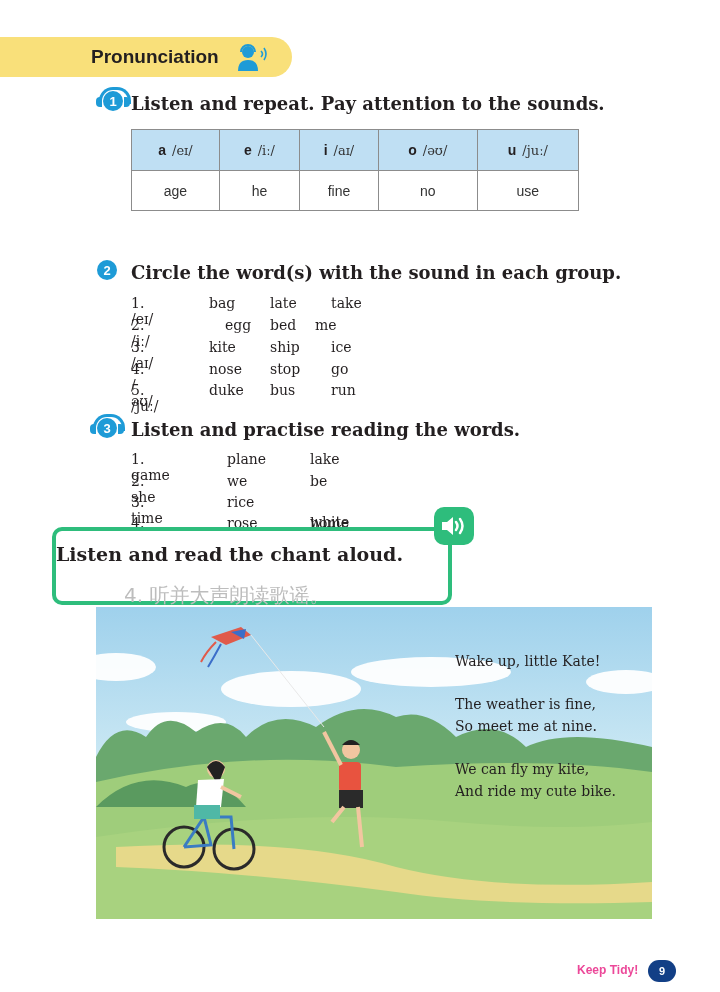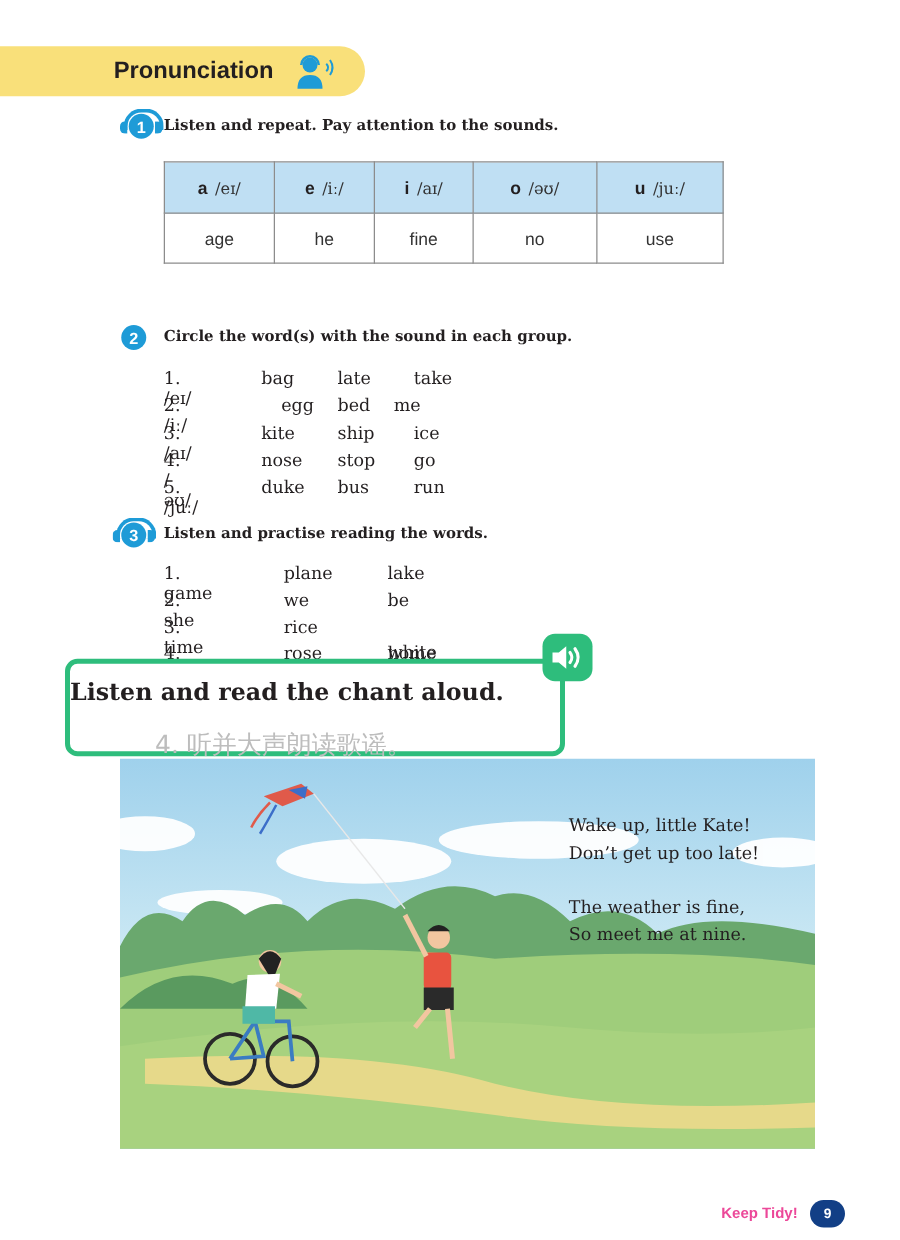--- a/index.html
+++ b/index.html
@@ -8,21 +8,21 @@
 
   
   .banner { left:0; top:37px; width:292px; height:40px; background:#f9e07a; border-radius:0 20px 20px 0; }
   .banner-title { left:91px; top:46px; font-family:"Liberation Sans", sans-serif; font-weight:bold; font-size:19px; color:#231f20; }
   .banner-icon { left:236px; top:42px; width:36px; height:30px; }
 
   
   .sec-num { width:20px; height:20px; border-radius:50%; background:#1e9bd7; color:#fff; font-family:"Liberation Sans", sans-serif; font-weight:bold; font-size:13px; display:flex; align-items:center; justify-content:center; }
   .sec-num.headset::before { content:""; position:absolute; left:-4px; top:-4px; width:26px; height:14px; border:3px solid #1e9bd7; border-bottom:none; border-radius:14px 14px 0 0; }
   .sec-num.headset::after { content:""; position:absolute; left:-7px; top:6px; width:34px; height:10px; background:transparent; border-left:6px solid #1e9bd7; border-right:6px solid #1e9bd7; border-radius:4px; box-sizing:border-box; }
-  .sec-title { font-weight:bold; font-size:12px; color:#231f20; }
+  .sec-title { font-weight:bold; font-size:18px; color:#231f20; }
 
   
   table.pron { position:absolute; left:131px; top:129px; width:448px; border-collapse:collapse; font-family:"Liberation Sans", sans-serif; }
   table.pron td, table.pron th { border:1px solid #8c8c8c; text-align:center; font-size:14px; color:#333; }
   table.pron th { background:#bfdff3; height:38px; font-weight:normal; }
   table.pron th b { font-weight:bold; color:#231f20; margin-right:6px; }
   table.pron th .ipa { font-family:"DejaVu Serif", serif; font-size:13px; }
   table.pron td { height:37px; }
 
   
@@ -200,22 +200,25 @@
       <path d="M102 173 L128 172 L125 200 L100 200 Z" fill="#ffffff"></path>
       <rect x="98" y="198" width="26" height="14" fill="#4fb8a6"></rect>
       <line x1="125" y1="180" x2="145" y2="190" stroke="#f2c6a0" stroke-width="4"></line>
     </g>
   </svg>
 </div>
 
 <div class="abs poem">
   <div class="stanza">
     <div>Wake up, little Kate!</div>
-    <div>Don’t get up too late!</div>
   </div>
   <div class="stanza">
     <div>The weather is fine,</div>
     <div>So meet me at nine.</div>
   </div>
+  <div class="stanza">
+    <div>We can fly my kite,</div>
+    <div>And ride my cute bike.</div>
+  </div>
 </div>
 
 <div class="abs footer-label">Keep Tidy!</div>
 <div class="abs page-num">9</div>
 
 </body></html>

